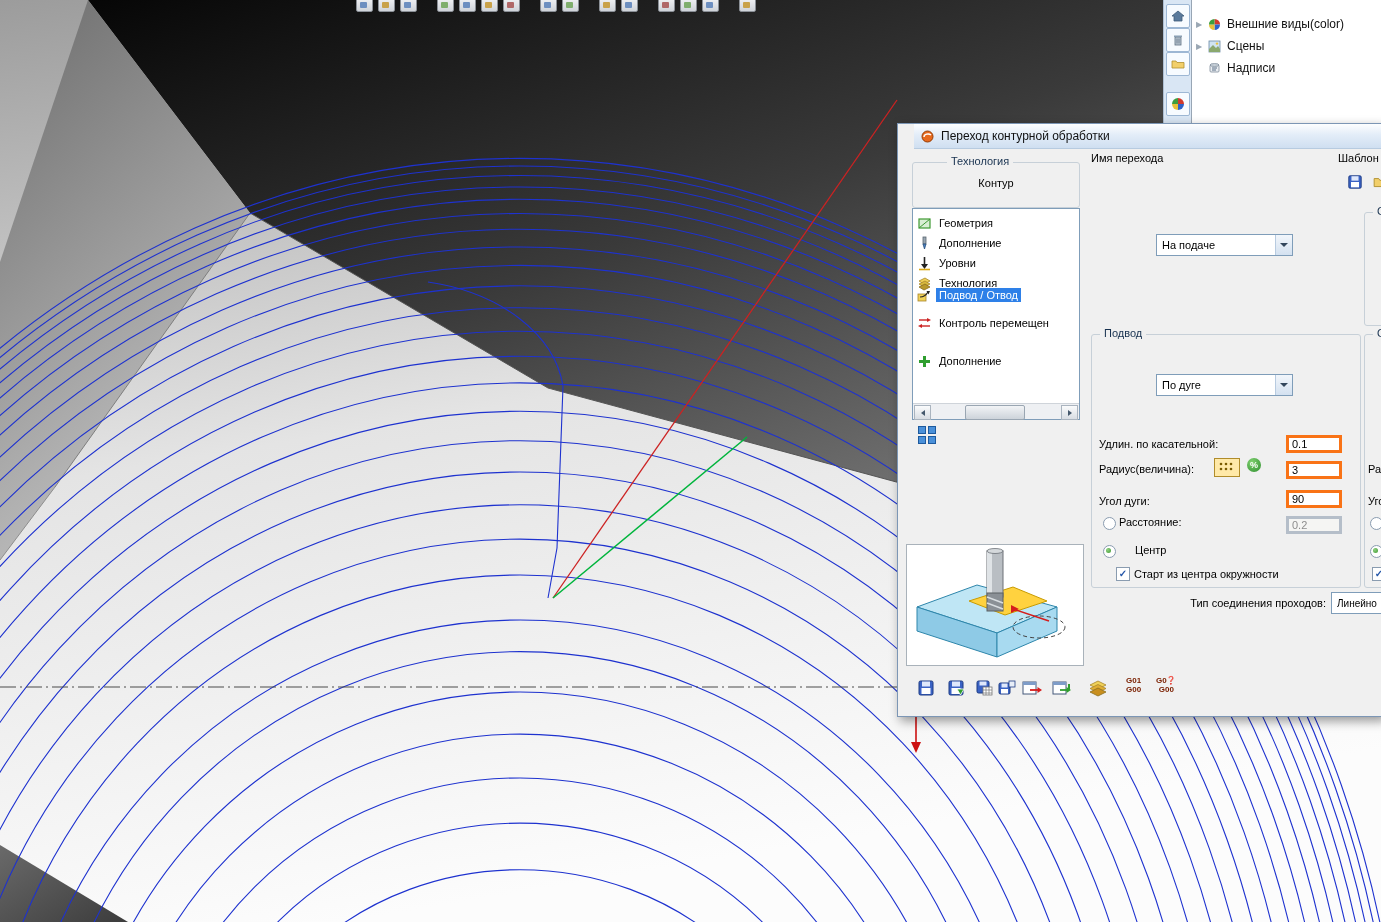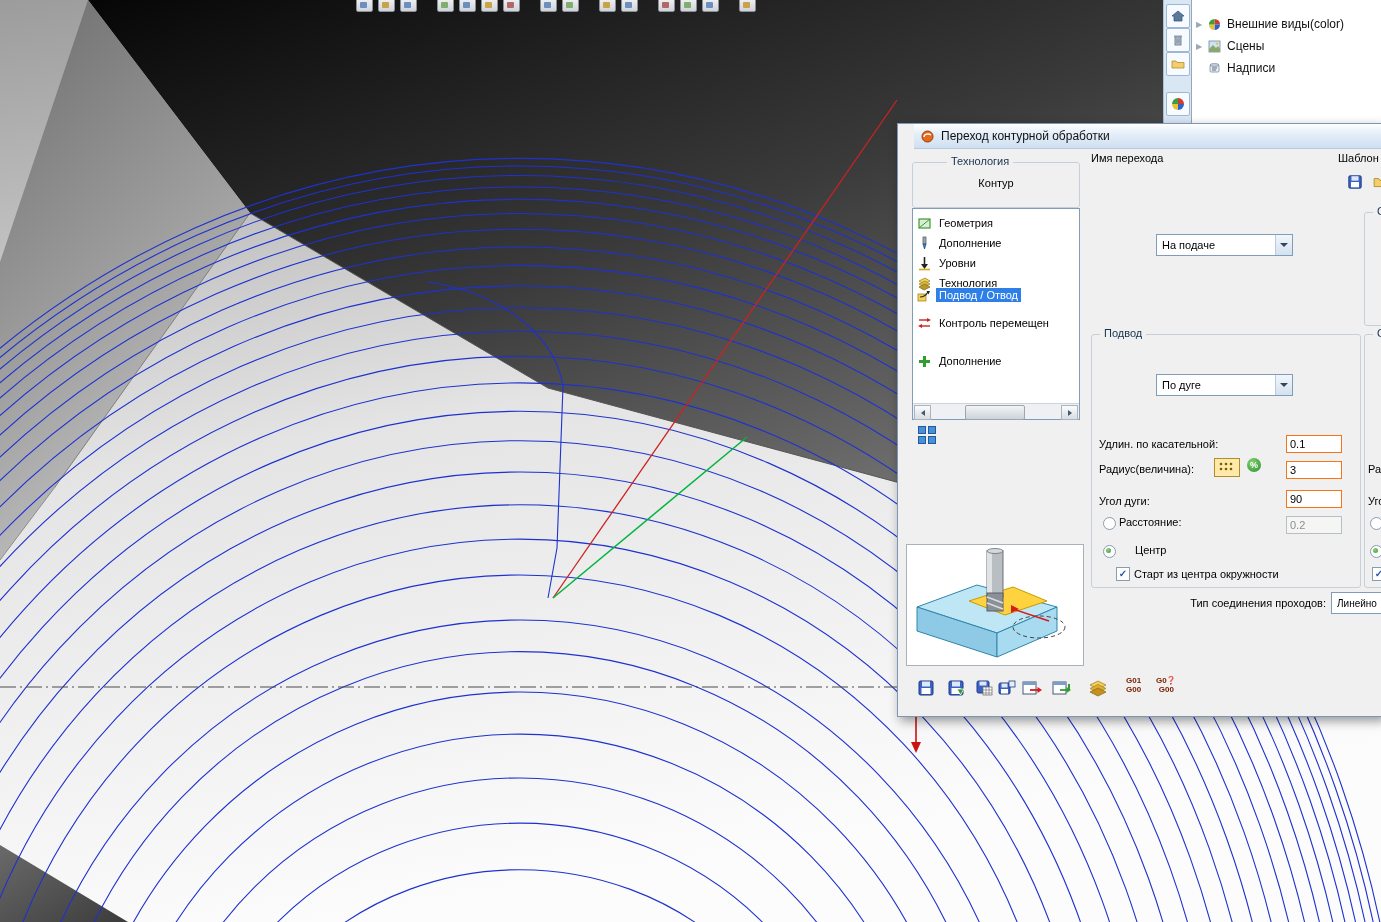--- a/index.html
+++ b/index.html
@@ -53,21 +53,21 @@
           border:1px solid #aab4bf;display:flex;align-items:center;justify-content:center;}
   .sb-thumb{position:absolute;top:1px;height:13px;background:linear-gradient(#f2f4f6,#cdd3da);
             border:1px solid #9aa6b2;border-radius:2px;}
   .tri-left{width:0;height:0;border-top:3px solid transparent;border-bottom:3px solid transparent;border-right:4px solid #45586c;}
   .tri-right{width:0;height:0;border-top:3px solid transparent;border-bottom:3px solid transparent;border-left:4px solid #45586c;}
   .combo{position:absolute;height:20px;background:#fff;border:1px solid #7f9db9;display:flex;align-items:center;padding-left:5px;}
   .combo .cval{flex:1;overflow:hidden;white-space:nowrap;}
   .combo .cbtn{width:16px;height:100%;border-left:1px solid #b8cbe0;background:linear-gradient(#f2f6fb,#d4e1f0);
                display:flex;align-items:center;justify-content:center;flex:0 0 auto;}
   .tri-down{width:0;height:0;border-left:4px solid transparent;border-right:4px solid transparent;border-top:4px solid #33475c;}
-  .tbox{position:absolute;height:18px;width:56px;background:#fff;border:1px solid #f97316;
+  .tbox{position:absolute;height:18px;width:56px;background:#fff;border:3px solid #f97316;
         font-size:11px;font-family:"Liberation Sans",sans-serif;padding:0 3px;box-sizing:border-box;}
   .tbox:disabled{background:#f5f5f3;color:#8d8d8d;border-color:#b5bec9;}
   .flabel{position:absolute;color:#000;}
   .radio{position:absolute;width:11px;height:11px;border:1px solid #8a9cb0;border-radius:50%;background:#fff;}
   .radio.on::after{content:"";position:absolute;left:2px;top:2px;width:5px;height:5px;border-radius:50%;
                    background:radial-gradient(circle at 35% 35%,#8fd07f,#3f9a33);}
   .checkbox{position:absolute;width:12px;height:12px;border:1px solid #8a9cb0;background:#fff;
             font-size:10px;line-height:11px;text-align:center;color:#2456a8;font-weight:bold;}
   .bt-icon{position:absolute;top:552px;width:24px;height:24px;display:flex;align-items:center;justify-content:center;}
   .gcode{position:absolute;top:552px;font-size:8px;font-weight:bold;color:#7b2000;line-height:9px;text-align:center;}

